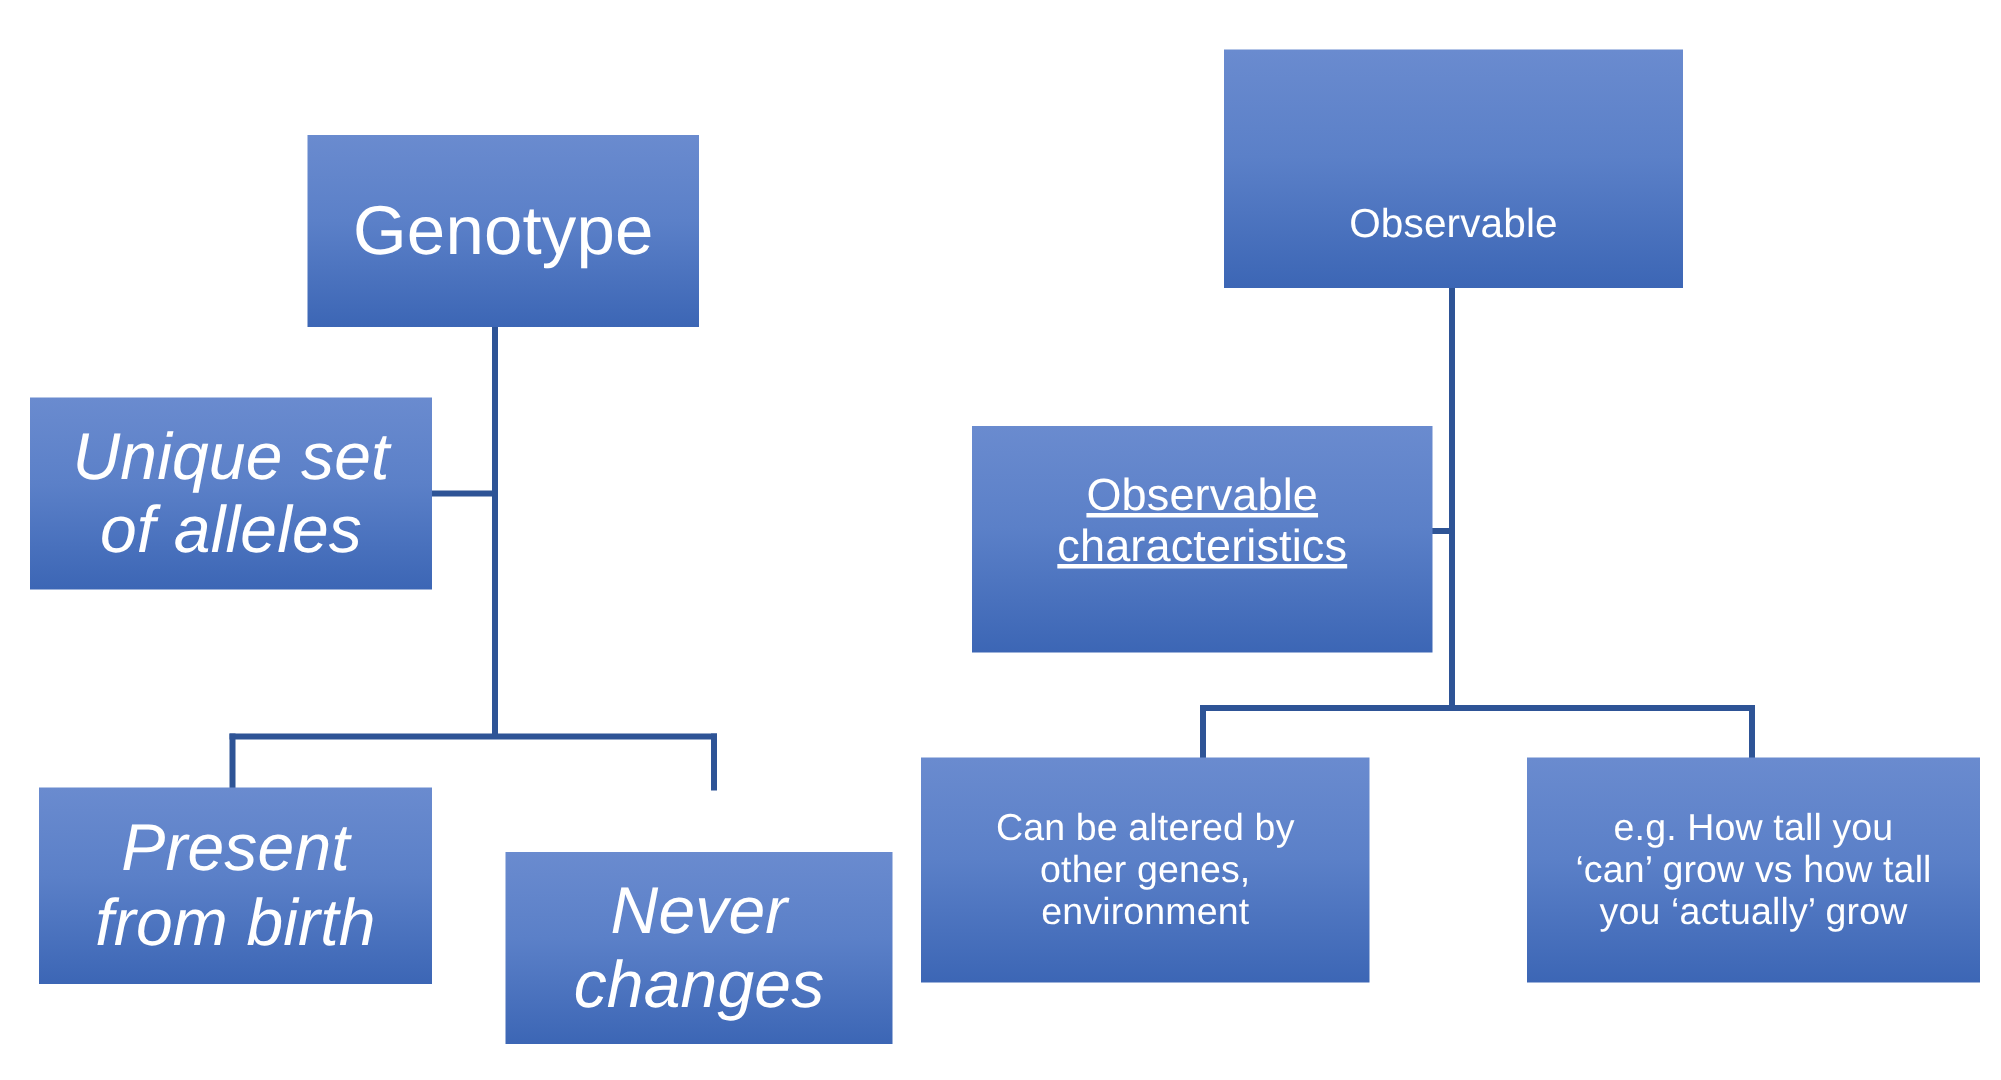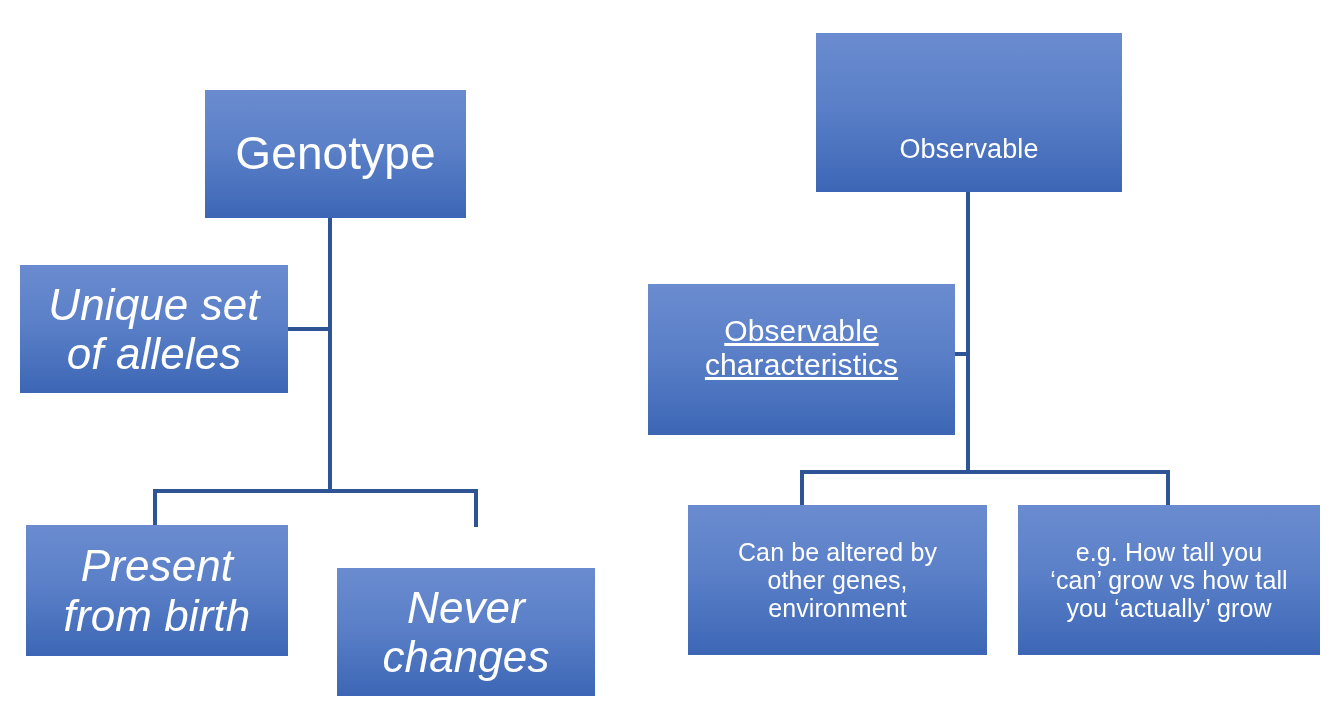--- a/index.html
+++ b/index.html
@@ -56,21 +56,21 @@
 
   
   #node-genotype       { left: 205px; top: 50px;  width: 261px; height: 128px; margin-top: 40px; }
   #node-alleles        { left: 20px;  top: 265px; width: 268px; height: 128px; }
   #node-present-birth  { left: 26px;  top: 525px; width: 262px; height: 131px; }
   #node-never-changes  { left: 337px; top: 527px; width: 258px; height: 128px; margin-top: 41px; }
 
   
   #node-phenotype      { left: 816px;  top: 33px;  width: 306px; height: 159px; }
   #node-observable     { left: 648px;  top: 284px; width: 307px; height: 151px; }
-  #node-altered        { left: 688px;  top: 505px; width: 299px; height: 150px; }
+  #node-altered        { left: 614px;  top: 505px; width: 299px; height: 150px; }
   #node-example        { left: 1018px; top: 505px; width: 302px; height: 150px; }
 
   
   
   #conn-l-trunk        { left: 328px; top: 178px; height: 313px; }
   
   #conn-l-branch-mid   { left: 286px; top: 327px; width: 46px; }
   
   #conn-l-split        { left: 153px; top: 489px; width: 325px; }
   

